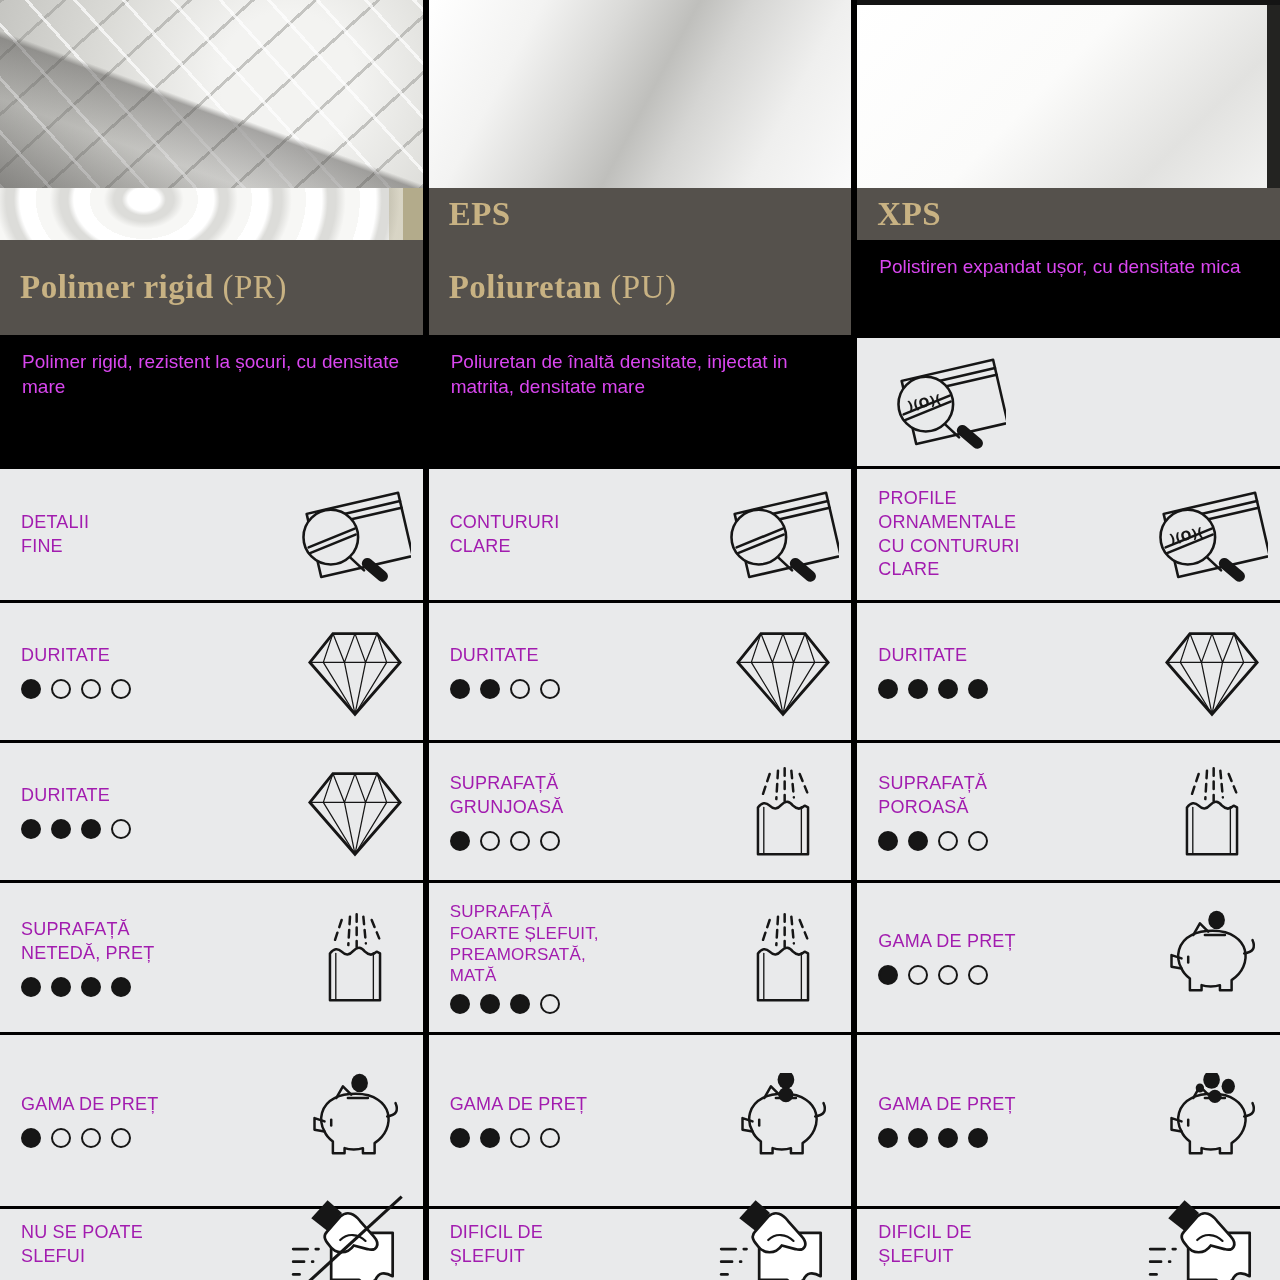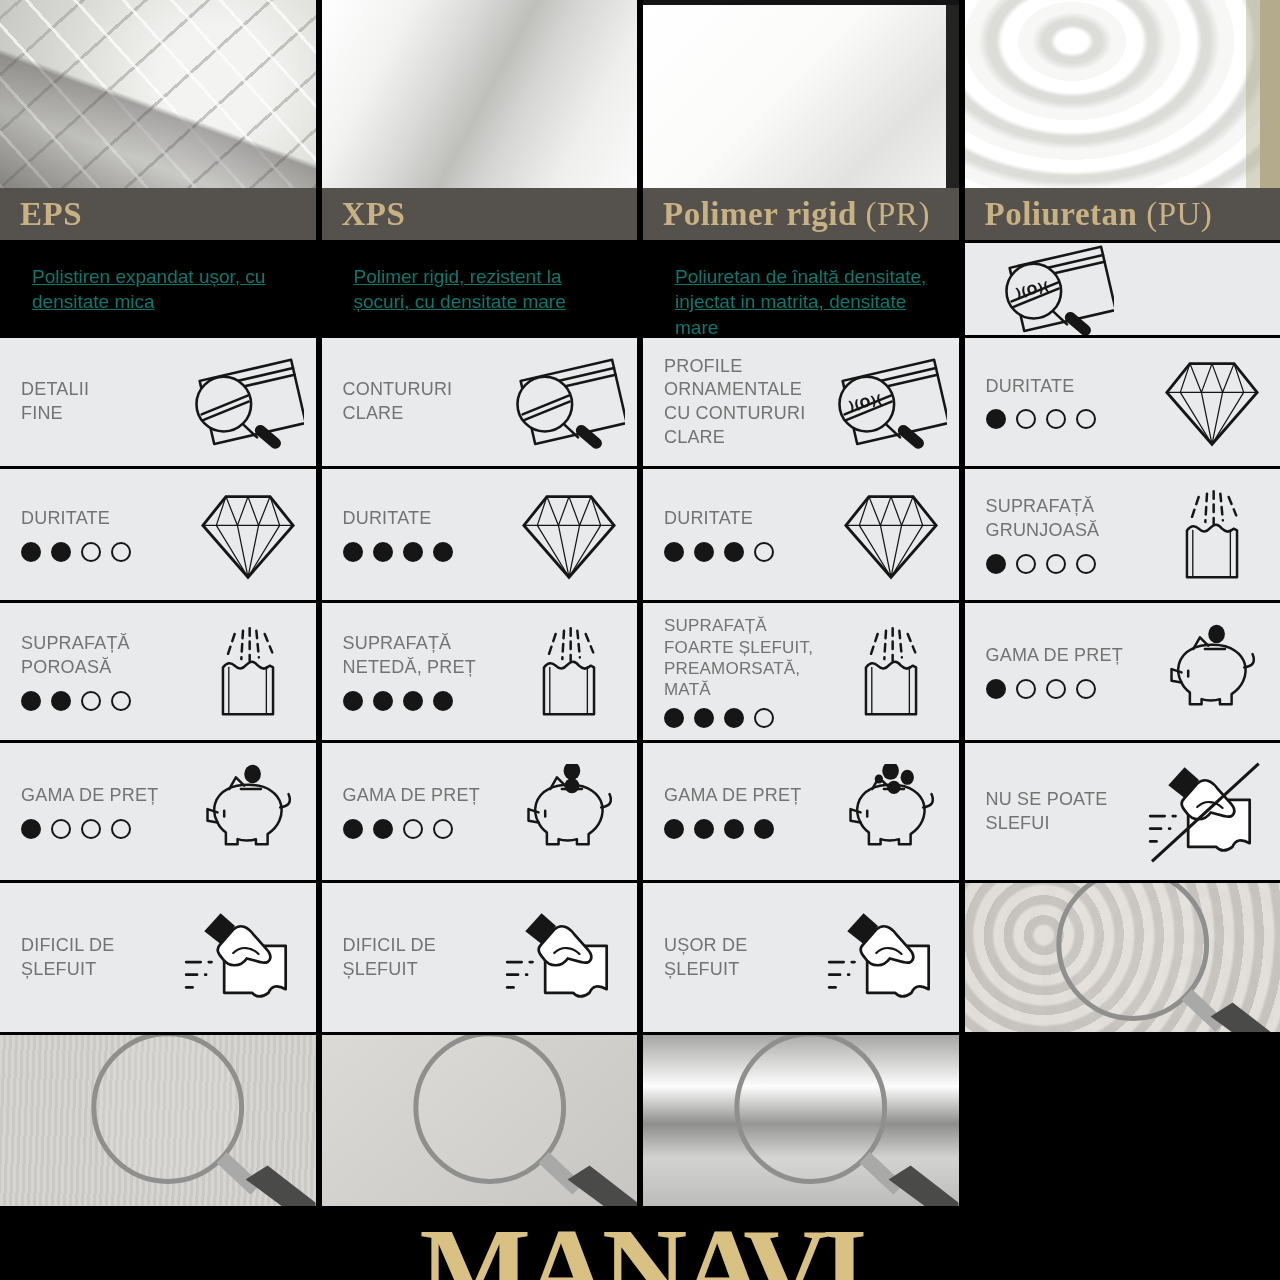--- a/index.html
+++ b/index.html
@@ -1,19 +1,19 @@
 <!DOCTYPE html>
 <html><head>
 <meta charset="utf-8">
 <style>
   html,body{margin:0;padding:0;background:#000;}
   body{width:1280px;height:1280px;overflow:hidden;font-family:"Liberation Sans", sans-serif;}
   .board{
     width:1280px;height:1280px;background:#000;
-    display:grid;grid-template-columns:repeat(4,1fr);column-gap:6px;
+    display:grid;grid-template-columns:repeat(3,1fr);column-gap:6px;
     grid-template-rows:188px 52px 95px 131px 134px 140px 140px 152px 174px 74px;
   }
   
   .photo{position:relative;overflow:hidden;}
   .p-eps{background:
     linear-gradient(200deg, rgba(70,68,66,0) 54%, rgba(70,68,66,.45) 56%, rgba(70,68,66,.18) 74%, rgba(70,68,66,.5) 100%),
     repeating-linear-gradient(48deg, rgba(255,255,255,.7) 0 3px, rgba(0,0,0,0) 3px 36px),
     repeating-linear-gradient(-42deg, rgba(150,150,146,.5) 0 3px, rgba(0,0,0,0) 3px 42px),
     radial-gradient(circle at 68% 42%, #f3f3f1 0 22%, #dadad6 62%, #c4c4c0 100%);}
   .p-xps{background:
@@ -25,26 +25,26 @@
   .p-pu{background:
     linear-gradient(to left,#b3ab8b 0 20px, rgba(179,171,139,.45) 20px 34px, rgba(0,0,0,0) 34px),
     repeating-radial-gradient(ellipse 130px 95px at 34% 22%, #ffffff 0 16px, #dcdcd9 22px 30px, #f7f7f5 40px 54px),
     #f0f0ee;}
   
   .tband{background:#55514c;display:flex;align-items:center;padding:0 0 0 20px;}
   .ttl{font-family:"Liberation Serif", serif;font-weight:700;font-size:33px;color:#c8b283;letter-spacing:.5px;white-space:nowrap;}
   .ttl .abbr{font-weight:400;}
   
   .dband{background:#000;padding:12px 18px 0 20px;}
-  .dband p{margin:12px;color:#0f766e;font-size:19px;line-height:1.33;text-decoration:underline;}
+  .dband p{margin:2px;color:#d946ef;font-size:19px;line-height:1.33;}
   
   .cell{background:#e9eaeb;border-top:3px solid #000;box-sizing:border-box;
         display:flex;align-items:center;padding:0 12px 0 21px;}
   .cell-text{flex:1;min-width:0;}
-  .cell-text p{margin:0;color:#737373;font-size:18px;line-height:1.32;letter-spacing:.2px;}
+  .cell-text p{margin:0;color:#a21caf;font-size:18px;line-height:1.32;letter-spacing:.2px;}
   .cell-icon{flex-shrink:0;display:flex;justify-content:center;align-items:center;}
   .icon-lg{width:128px;height:104px;}
   .icon-md{width:112px;height:96px;}
   .dots{margin-top:11px;display:flex;}
   .dot{width:20px;height:20px;border-radius:50%;border:2.5px solid #161616;box-sizing:border-box;margin-right:10px;background:transparent;}
   .dot.filled{background:#161616;}
   .tight p{font-size:17px;line-height:1.26;}
   .tight .dots{margin-top:7px;}
   
   .tex{position:relative;overflow:hidden;border-top:3px solid #000;box-sizing:border-box;}

